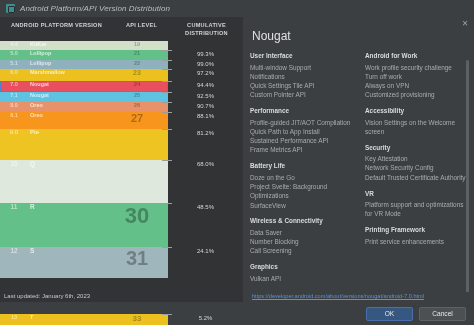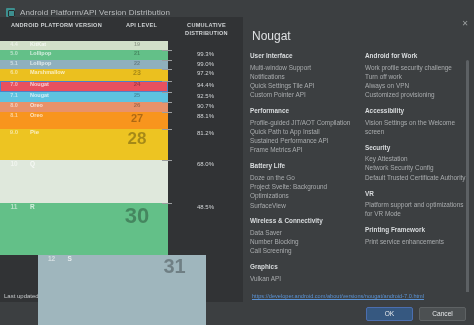--- a/index.html
+++ b/index.html
@@ -15,24 +15,25 @@
     background: #3c3f41;
     display: flex;
     flex-direction: column;
   }
 
   
   .titlebar {
     height: 17px;
     background: #3c3f41;
     display: flex;
-    align-items: flex-end;
+    align-items: center;
     padding-left: 6px;
     gap: 5px;
     flex: 0 0 auto;
+    font-style: italic;
   }
   .tb-icon {
     width: 9px; height: 9px;
     border-radius: 1px;
     background: #3d8f8f;
     position: relative;
   }
   .tb-icon::after{
     content:"";
     position:absolute; left:2px; top:2px;
@@ -319,40 +320,39 @@
               <div class="ver-num" style="font-size: 5.5px;">8.1</div>
               <div class="ver-name" style="font-size: 5.5px;">Oreo</div>
               <div class="api" style="font-size: 11px;">27</div>
             </div>
             <div class="cum">88.1%<div class="tick"></div></div>
           </div>
           <div class="row" style="height: 31px;">
             <div class="bar" style="background: rgb(237, 196, 34);">
               <div class="ver-num" style="font-size: 6px;">9.0</div>
               <div class="ver-name" style="font-size: 6px;">Pie</div>
-              <div class="api" style="font-size: 17px;">28</div>
             </div>
             <div class="cum">81.2%<div class="tick"></div></div>
           </div>
           <div class="row" style="height: 43px;">
             <div class="bar" style="background: rgb(223, 232, 220);">
               <div class="ver-num" style="font-size: 6.5px;">10</div>
               <div class="ver-name" style="font-size: 6.5px;">Q</div>
             </div>
             <div class="cum">68.0%<div class="tick"></div></div>
           </div>
-          <div class="row" style="height: 52px;">
+          <div class="row" style="height: 44px;">
             <div class="bar" style="background: rgb(99, 192, 136);">
               <div class="ver-num" style="font-size: 6.5px;">11</div>
               <div class="ver-name" style="font-size: 6.5px;">R</div>
               <div class="api" style="font-size: 22px;">30</div>
             </div>
             <div class="cum">48.5%<div class="tick"></div></div>
           </div>
-          <div class="row" style="height: 46px; flex-direction: column;">
+          <div class="row" style="height: 31px;">
             <div class="bar" style="background: rgb(159, 182, 189);">
               <div class="ver-num" style="font-size: 6.5px;">12</div>
               <div class="ver-name" style="font-size: 6.5px;">S</div>
               <div class="api" style="font-size: 20px;">31</div>
             </div>
             <div class="cum">24.1%<div class="tick"></div></div>
           </div>
           <div class="row" style="height: 27px; margin-top: 36px;">
             <div class="bar" style="background: rgb(235, 192, 31);">
               <div class="ver-num" style="font-size: 5.5px;">13</div>

